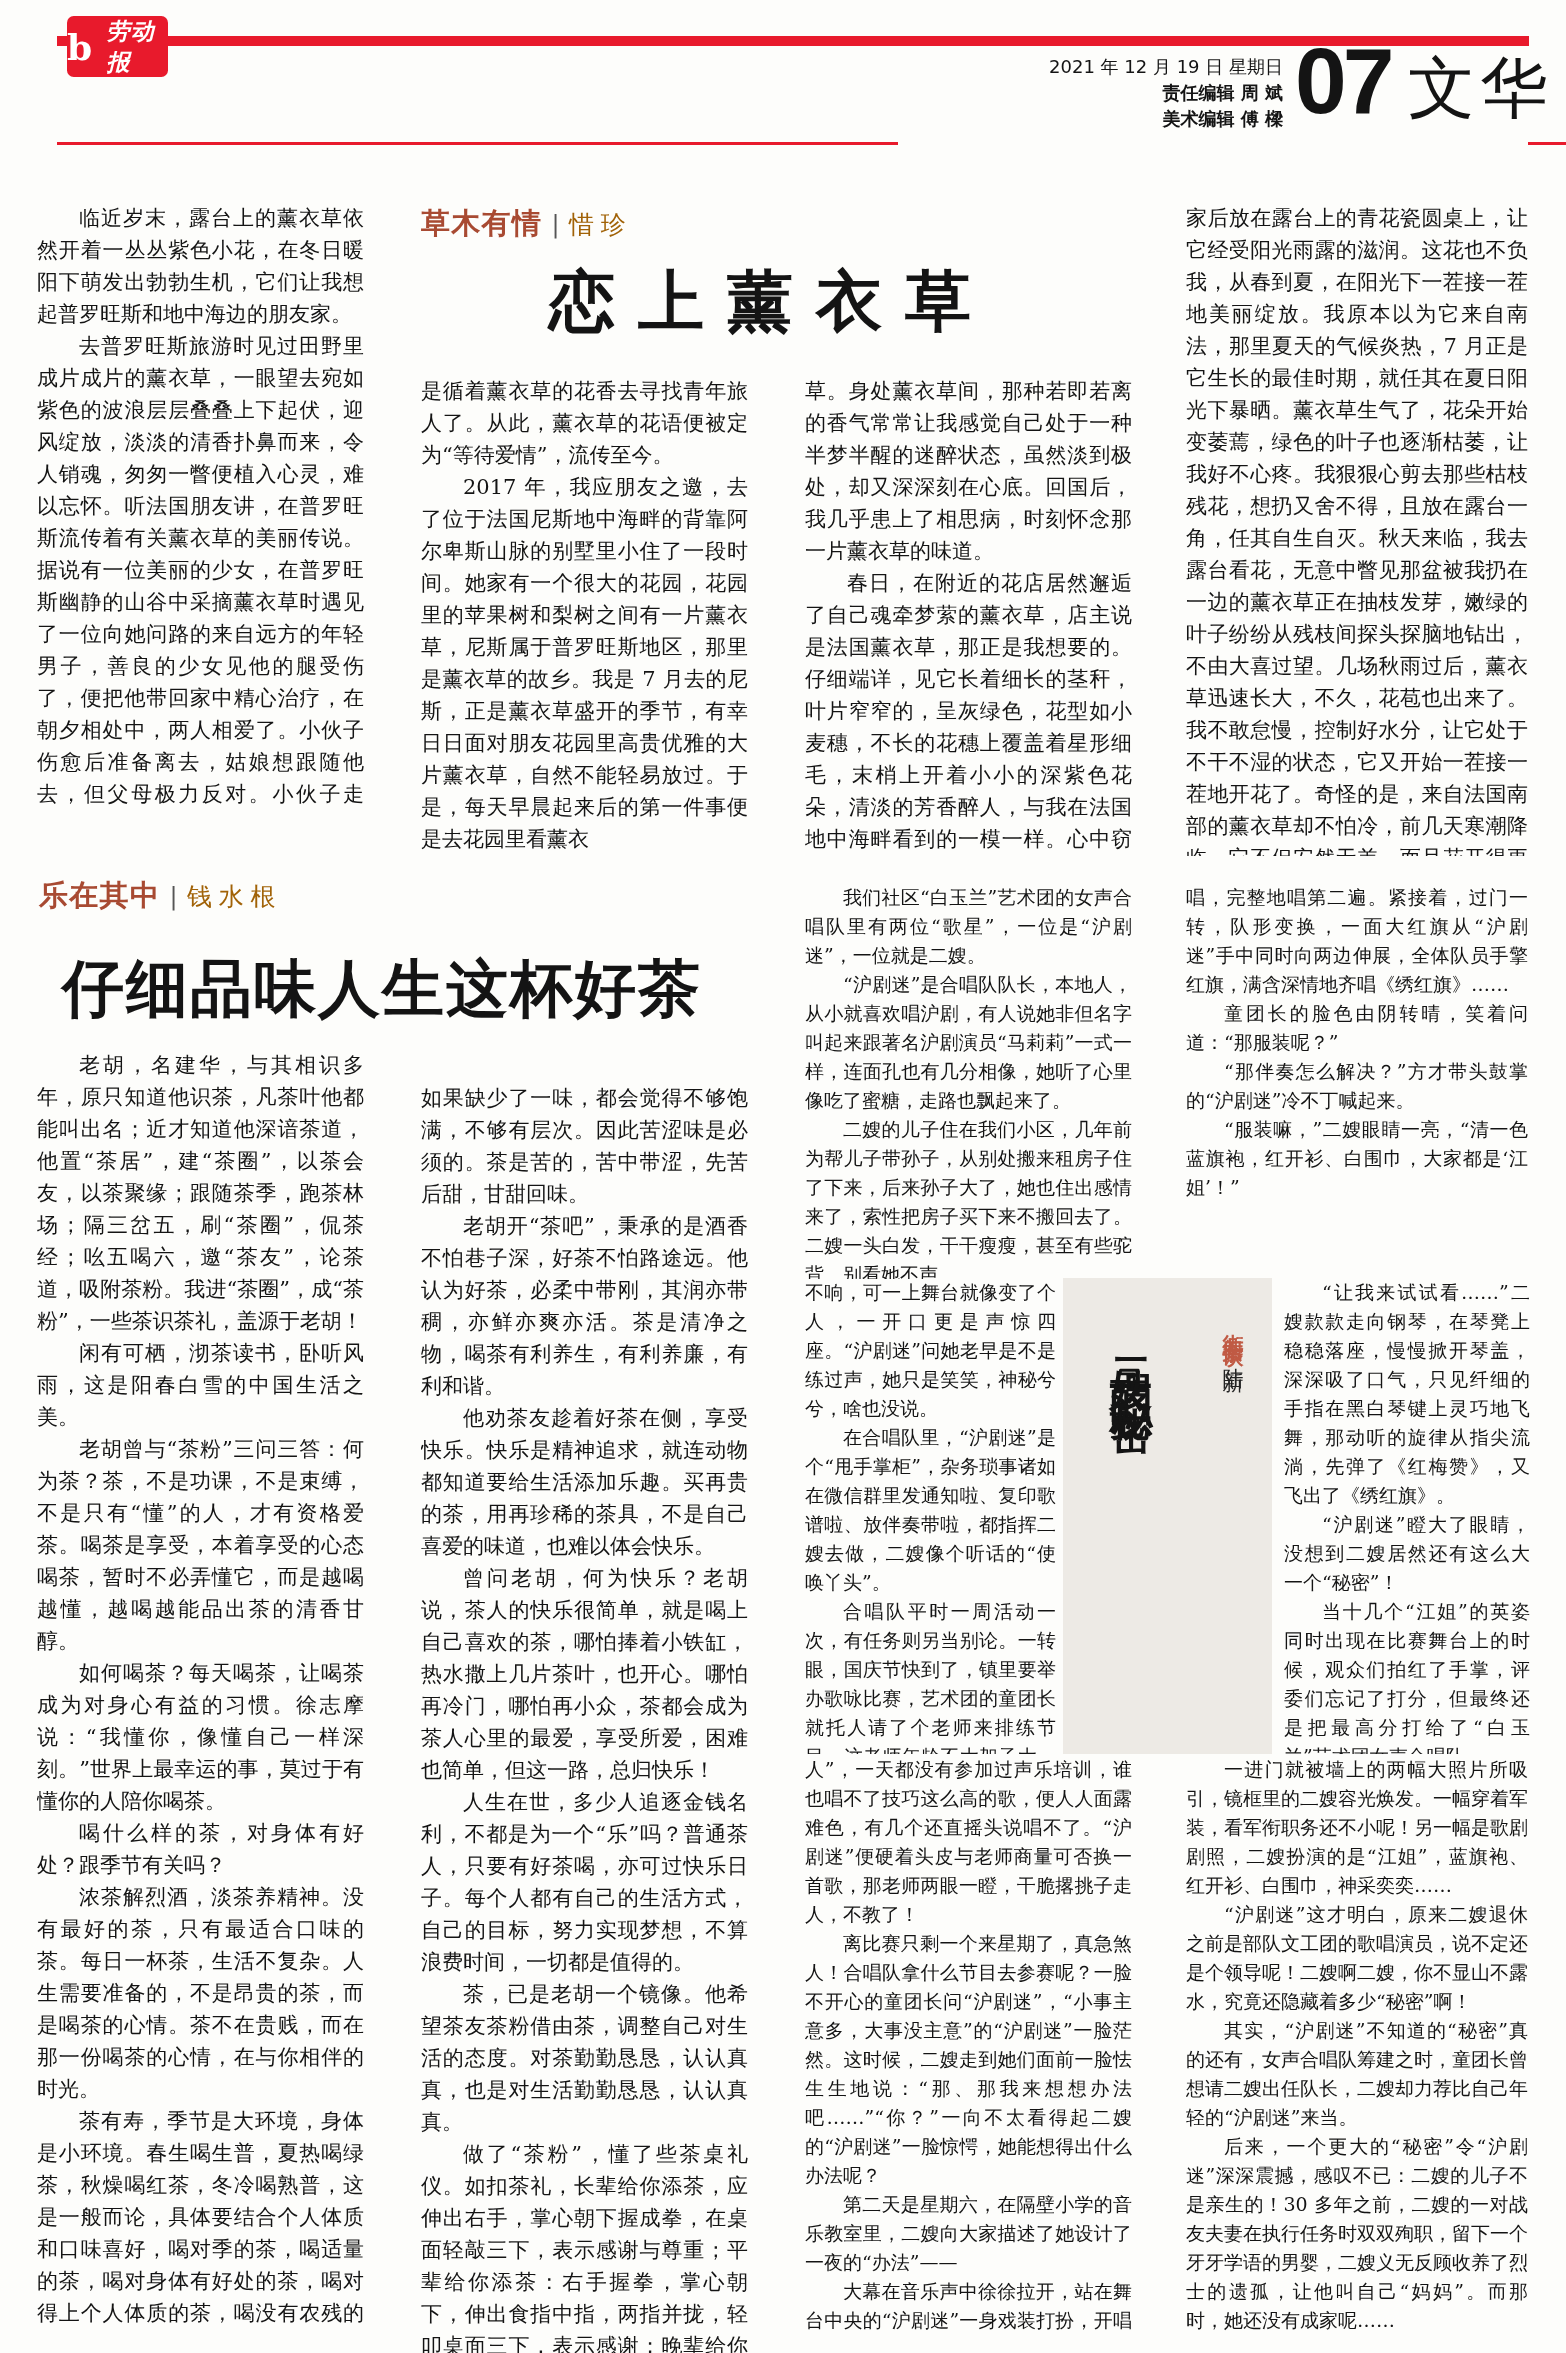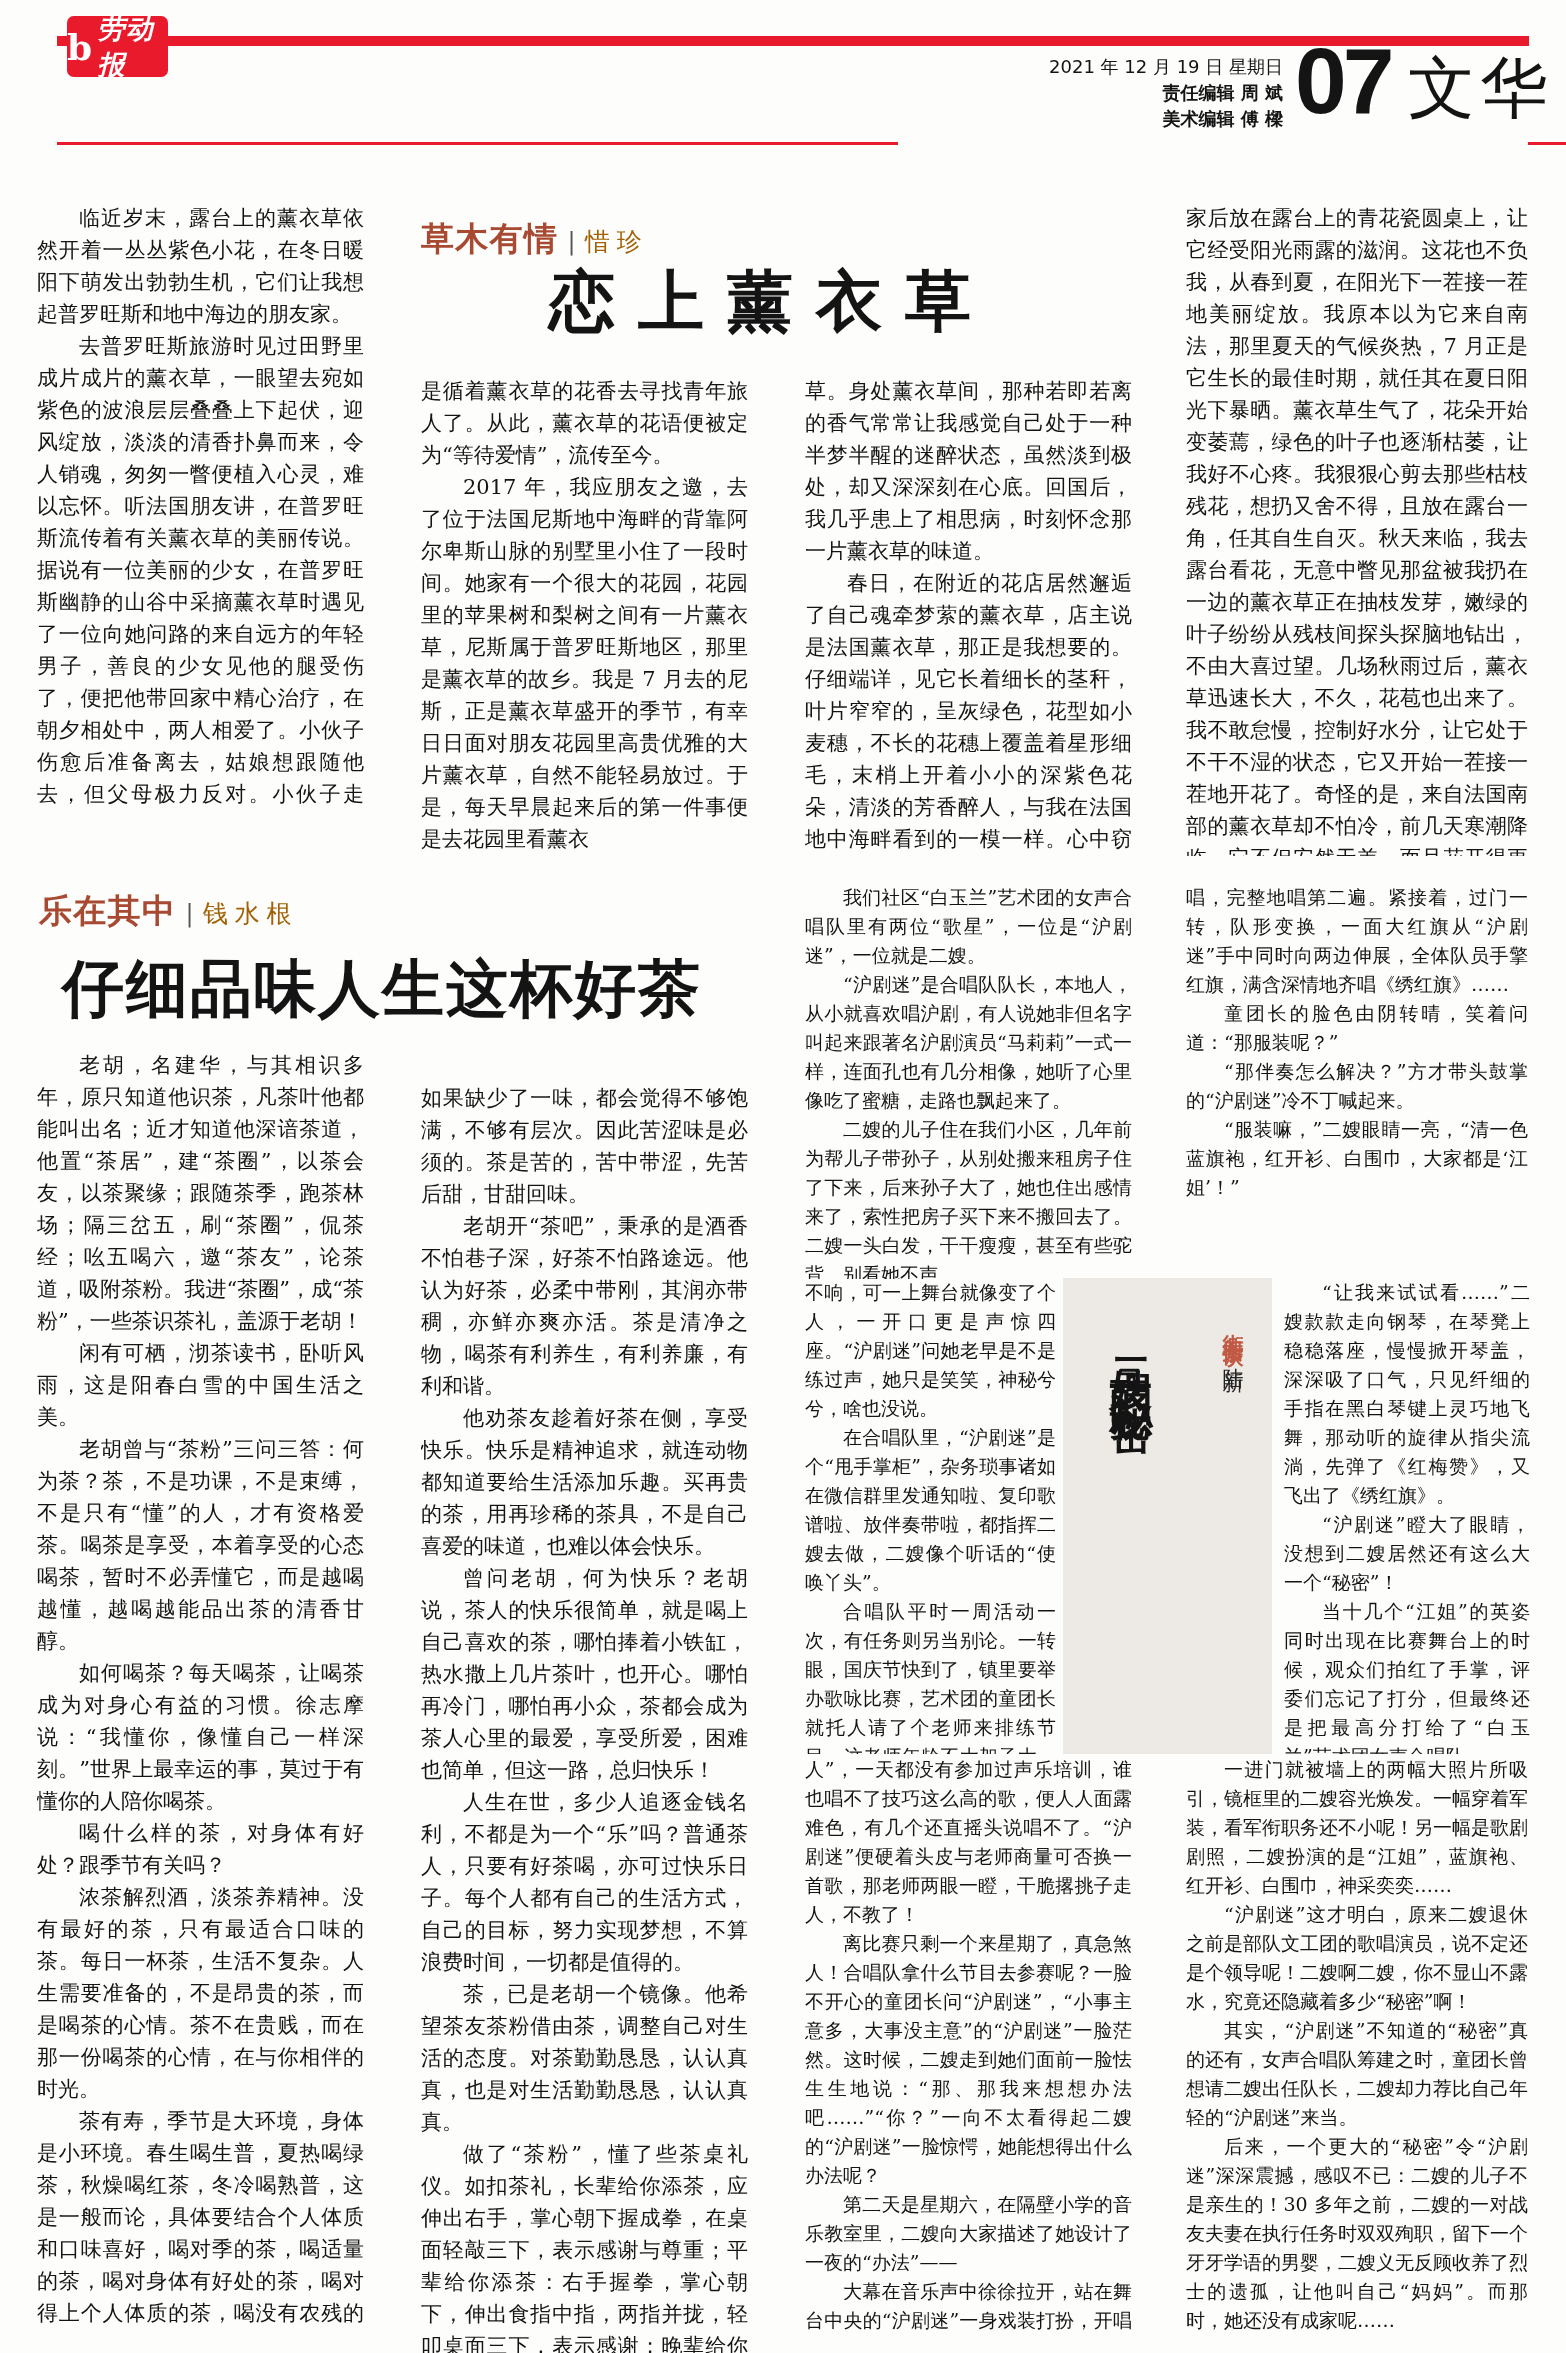--- a/index.html
+++ b/index.html
@@ -9,30 +9,30 @@
     font-family:"DejaVu Serif","Liberation Serif",serif;
   }
   .abs{position:absolute;}
   
   .red-bar{background:#e81a2c;height:10px;}
   .logo-box{
     background:#e81a2c;border-radius:6.7px;color:#fff;
     display:flex;align-items:center;justify-content:center;gap:5.4px;
   }
   .logo-b{font-size:36px;font-weight:bold;font-family:"DejaVu Serif",serif;}
-  .logo-cn{font-size:27px;font-style:italic;font-weight:bold;letter-spacing:1.3px;}
+  .logo-cn{font-size:23px;font-style:italic;font-weight:bold;letter-spacing:1.3px;margin-left:9px;}
   .hdr-meta{text-align:right;font-size:18px;line-height:26px;font-family:"DejaVu Sans","Liberation Sans",sans-serif;}
   .hdr-meta .date{font-weight:500;}
   .hdr-meta .ed{font-weight:700;}
   .page-num{font-size:93px;font-weight:900;font-family:"Liberation Sans","DejaVu Sans",sans-serif;letter-spacing:-4px;line-height:1;}
   .section-name{font-size:67px;font-family:"DejaVu Serif",serif;letter-spacing:5.4px;line-height:1;}
   .thin-red{background:#e81a2c;height:2.7px;}
   
   .tagline{display:flex;align-items:baseline;gap:9.4px;}
-  .tag-red{color:#a84a32;font-size:33px;font-weight:700;letter-spacing:1.3px;margin-top:13px;}
+  .tag-red{color:#a84a32;font-size:29px;font-weight:700;letter-spacing:1.3px;}
   .tag-sep{color:#555;font-size:24px;transform:translateY(-1.3px);}
   .tag-author{color:#a16207;font-size:25px;letter-spacing:6.7px;}
   
   .headline1{font-size:66px;letter-spacing:23px;font-weight:600;text-align:center;white-space:nowrap;}
   .headline2{font-size:62px;letter-spacing:2px;font-weight:600;white-space:nowrap;}
   
   .col{
     text-align:justify;overflow:hidden;
     font-size:21px;line-height:32px;
   }

